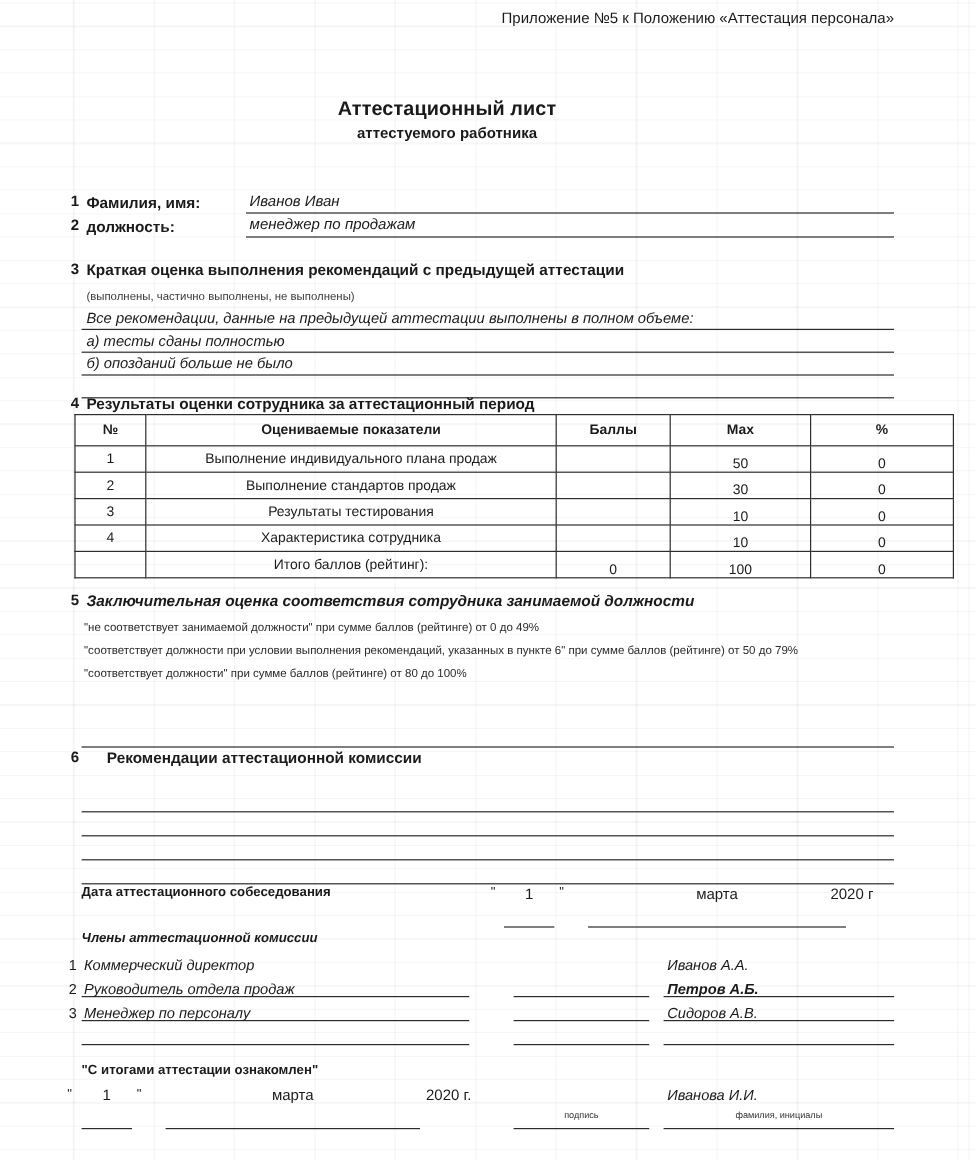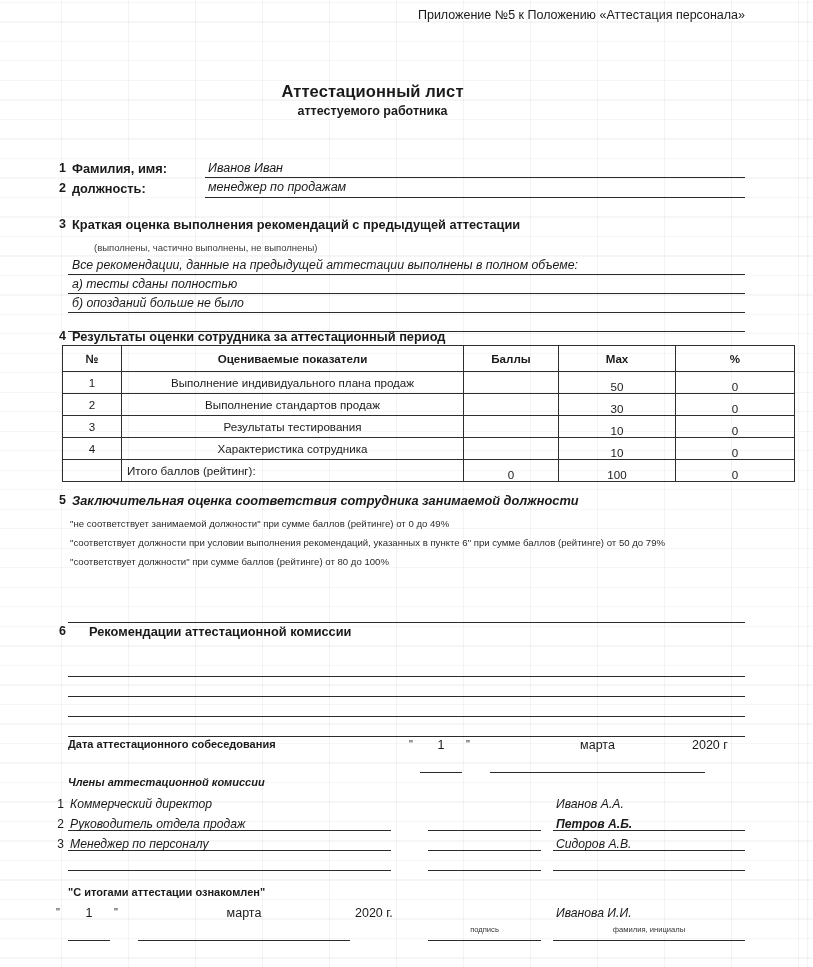--- a/index.html
+++ b/index.html
@@ -127,21 +127,21 @@
     height: 25px;
     vertical-align: middle;
   }
   table.eval td { height: 21px; }
   .c-no     { width: 48px;  text-align: center; }
   .c-name   { width: 331px; text-align: center; }
   .c-ball   { width: 84px;  text-align: center; }
   .c-max    { width: 106px; text-align: center; }
   .c-pct    { width: 108px; text-align: center; }
   td.num-cell { vertical-align: bottom; padding-bottom: 1px; }
-  td.total-label { text-align: left; font-size: 11.6px; margin-top: 28px; }
+  td.total-label { text-align: center; font-size: 11.6px; margin-top: 28px; }
 
   
   .crit {
     position: absolute;
     font-size: 9.6px;
     color: #2a2a2a;
     white-space: nowrap;
   }
 
   
@@ -207,21 +207,21 @@
   <div class="field-val" style="left:208px; top:161px;">Иванов Иван</div>
   <div class="field-line rule" style="left:205px; top:159px; width:540px;"></div>
 
   <div class="num" style="left:52px; top:181px;">2</div>
   <div class="sec-head" style="left:72px; top:181px;">должность:</div>
   <div class="field-val" style="left:208px; top:180px;">менеджер по продажам</div>
   <div class="field-line rule" style="left:205px; top:179px; width:540px;"></div>
 
   <div class="num" style="left:52px; top:217px;">3</div>
   <div class="sec-head" style="left:72px; top:217px;">Краткая оценка выполнения рекомендаций с предыдущей аттестации</div>
-  <div class="hint" style="left:72px; top:242px;margin-left:22px;">(выполнены, частично выполнены, не выполнены)</div>
+  <div class="hint" style="left:72px; top:242px;">(выполнены, частично выполнены, не выполнены)</div>
 
   <div class="italic-line" style="left:72px; top:258px;">Все рекомендации, данные на предыдущей аттестации выполнены в полном объеме:</div>
   <div class="field-line rule" style="left:68px; top:256px; width:677px;"></div>
 
   <div class="italic-line" style="left:72px; top:277px;">а) тесты сданы полностью</div>
   <div class="field-line rule" style="left:68px; top:275px; width:677px;"></div>
 
   <div class="italic-line" style="left:72px; top:296px;">б) опозданий больше не было</div>
   <div class="field-line rule" style="left:68px; top:294px; width:677px;"></div>
   <div class="field-line rule" style="left:68px; top:313px; width:677px;"></div>

